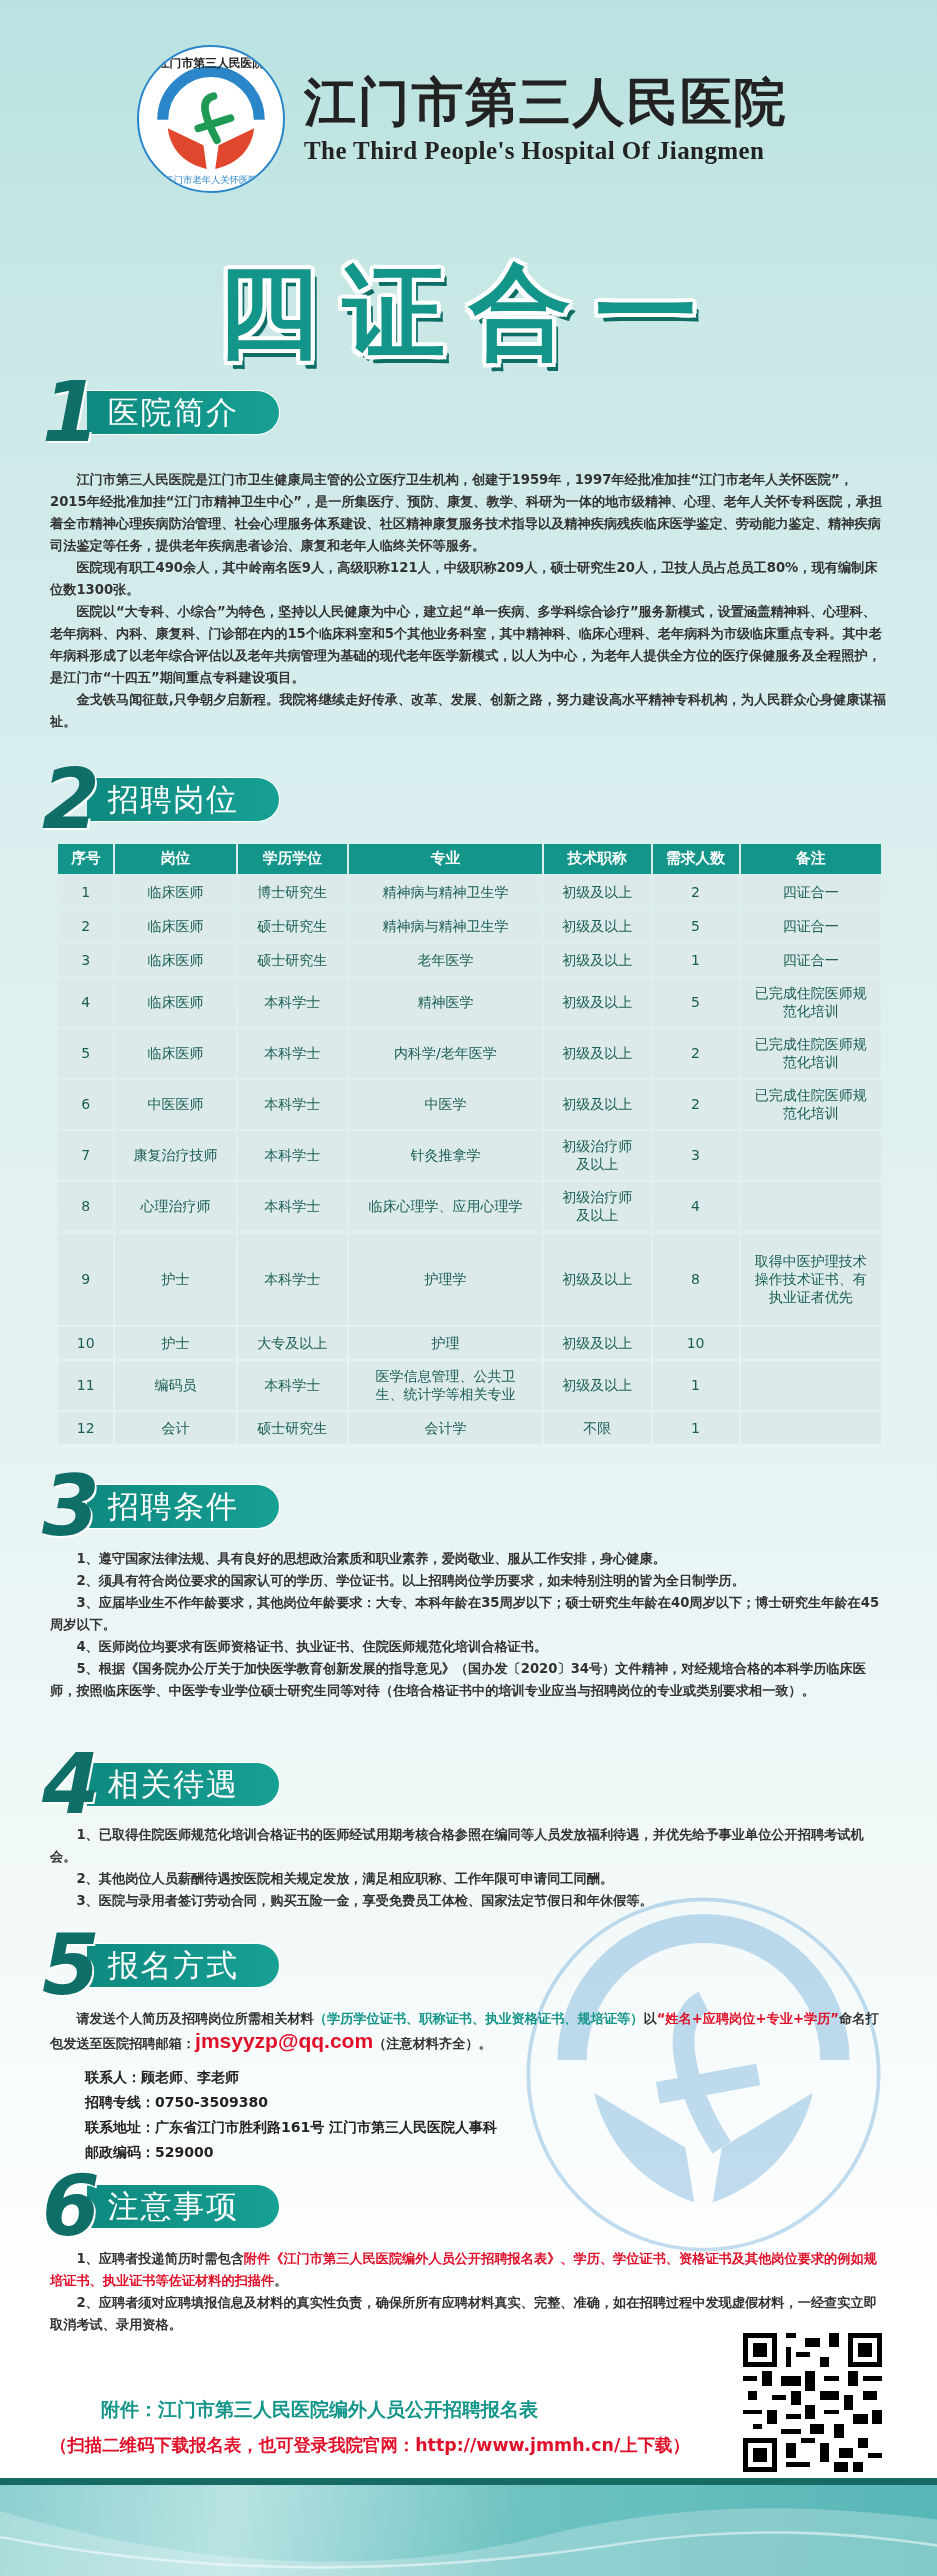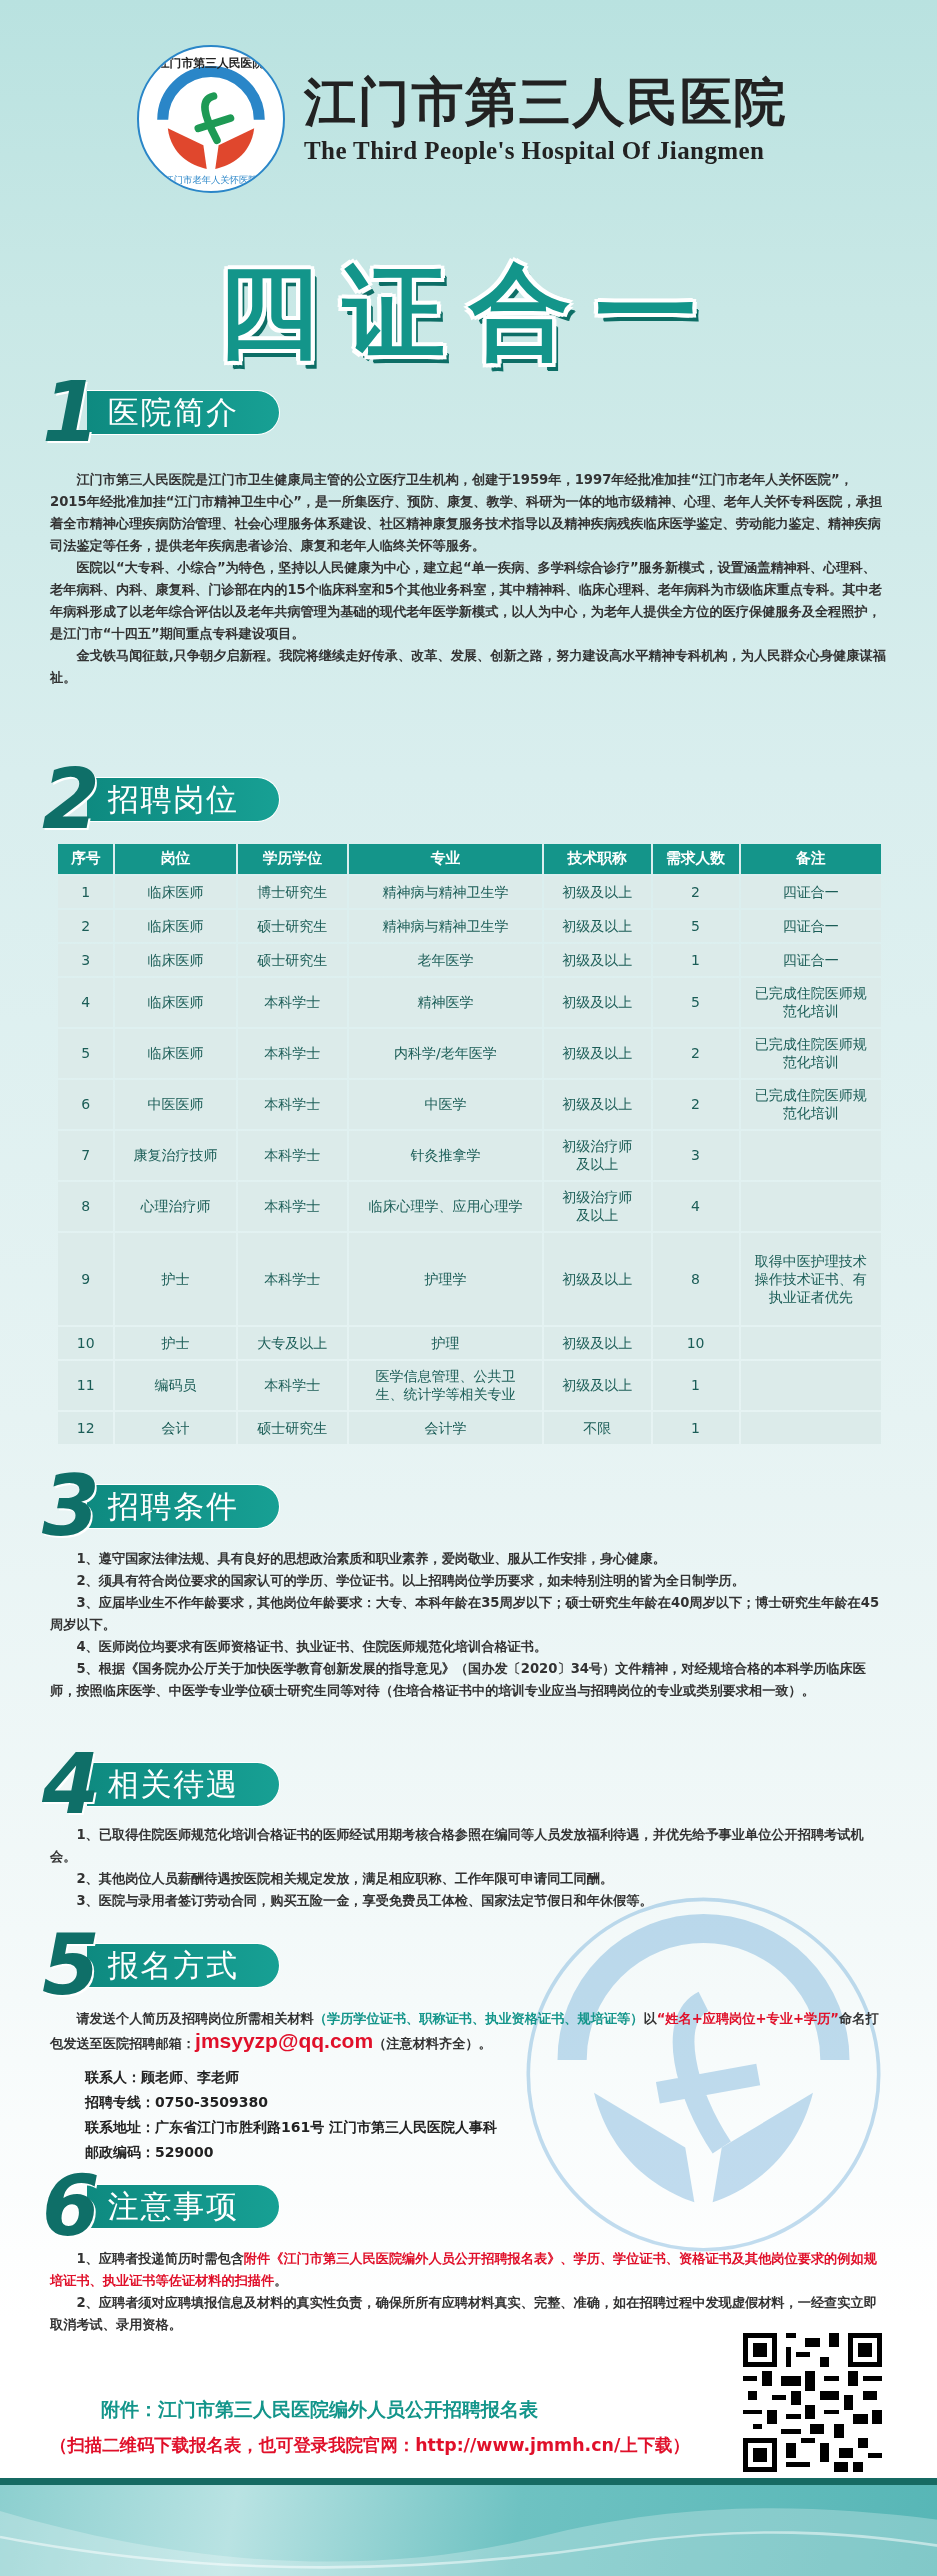--- a/index.html
+++ b/index.html
@@ -108,20 +108,21 @@
   <div class="big-title">
     <span>四证合一</span>
   </div>
 
   <div class="sec-head" style="top:382px;">
     <span class="sec-num">1</span>
     <span class="sec-pill">医院简介</span>
   </div>
   <div class="para" style="top:469px;">
     <p>江门市第三人民医院是江门市卫生健康局主管的公立医疗卫生机构，创建于1959年，1997年经批准加挂“江门市老年人关怀医院”，2015年经批准加挂“江门市精神卫生中心”，是一所集医疗、预防、康复、教学、科研为一体的地市级精神、心理、老年人关怀专科医院，承担着全市精神心理疾病防治管理、社会心理服务体系建设、社区精神康复服务技术指导以及精神疾病残疾临床医学鉴定、劳动能力鉴定、精神疾病司法鉴定等任务，提供老年疾病患者诊治、康复和老年人临终关怀等服务。</p>
+    <p>医院现有职工490余人，其中岭南名医9人，高级职称121人，中级职称209人，硕士研究生20人，卫技人员占总员工80%，现有编制床位数1300张。</p>
     <p>医院以“大专科、小综合”为特色，坚持以人民健康为中心，建立起“单一疾病、多学科综合诊疗”服务新模式，设置涵盖精神科、心理科、老年病科、内科、康复科、门诊部在内的15个临床科室和5个其他业务科室，其中精神科、临床心理科、老年病科为市级临床重点专科。其中老年病科形成了以老年综合评估以及老年共病管理为基础的现代老年医学新模式，以人为中心，为老年人提供全方位的医疗保健服务及全程照护，是江门市“十四五”期间重点专科建设项目。</p>
     <p>金戈铁马闻征鼓,只争朝夕启新程。我院将继续走好传承、改革、发展、创新之路，努力建设高水平精神专科机构，为人民群众心身健康谋福祉。</p>
   </div>
 
   <div class="sec-head" style="top:769px;">
     <span class="sec-num">2</span>
     <span class="sec-pill">招聘岗位</span>
   </div>
 
   <table class="jobs">

